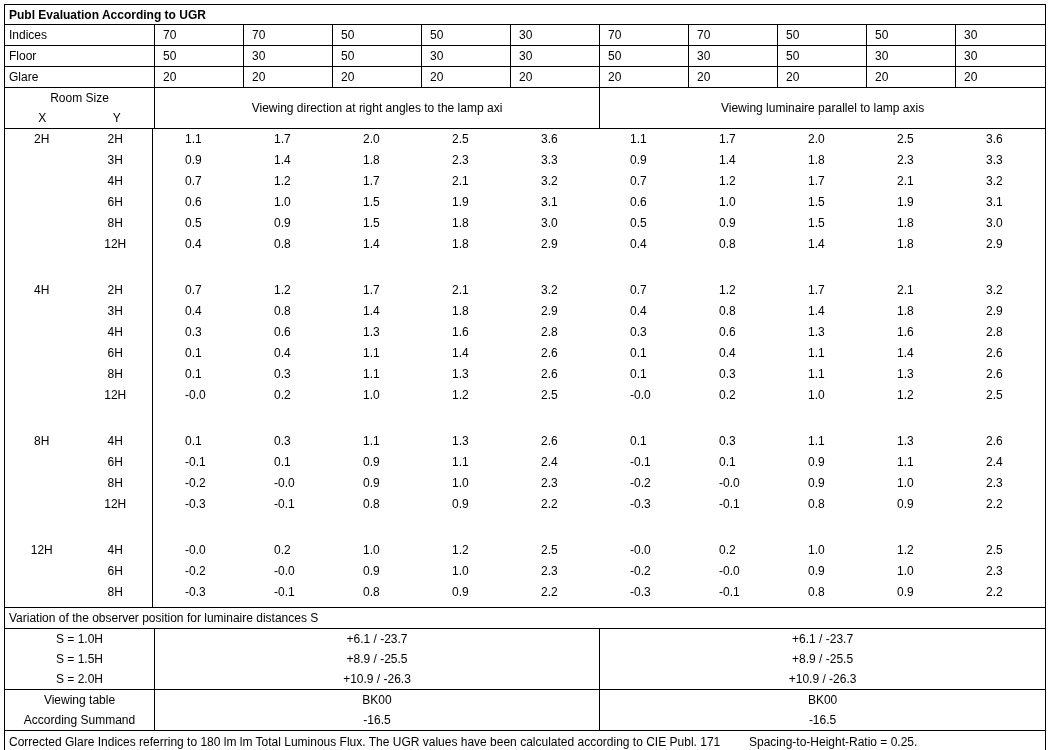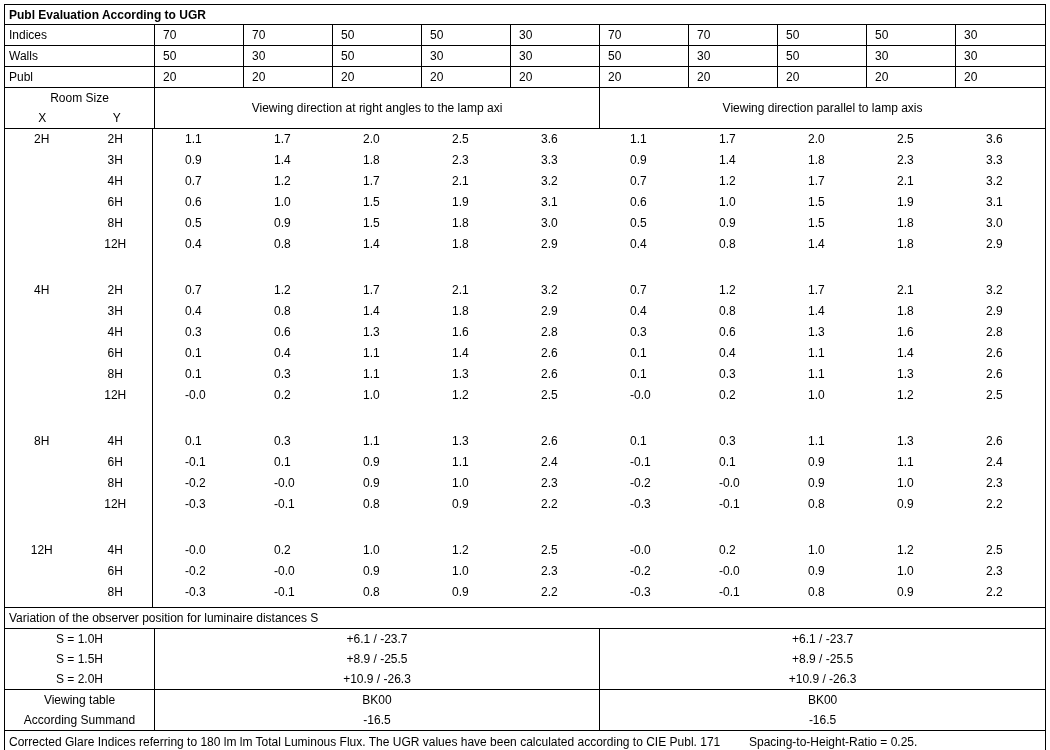--- a/index.html
+++ b/index.html
@@ -91,50 +91,50 @@
         <td class="num">50</td>
         <td class="num">50</td>
         <td class="num">30</td>
         <td class="num">70</td>
         <td class="num">70</td>
         <td class="num">50</td>
         <td class="num">50</td>
         <td class="num">30</td>
       </tr>
       <tr>
-        <td class="lbl">Walls</td>
-        <td class="num">50</td>
-        <td class="num">30</td>
-        <td class="num">50</td>
-        <td class="num">30</td>
-        <td class="num">30</td>
-        <td class="num">50</td>
-        <td class="num">30</td>
-        <td class="num">50</td>
-        <td class="num">30</td>
-        <td class="num">30</td>
-      </tr>
-      <tr>
-        <td class="lbl">Publ</td>
+        <td class="lbl">Floor</td>
+        <td class="num">50</td>
+        <td class="num">30</td>
+        <td class="num">50</td>
+        <td class="num">30</td>
+        <td class="num">30</td>
+        <td class="num">50</td>
+        <td class="num">30</td>
+        <td class="num">50</td>
+        <td class="num">30</td>
+        <td class="num">30</td>
+      </tr>
+      <tr>
+        <td class="lbl">Glare</td>
         <td class="num">20</td>
         <td class="num">20</td>
         <td class="num">20</td>
         <td class="num">20</td>
         <td class="num">20</td>
         <td class="num">20</td>
         <td class="num">20</td>
         <td class="num">20</td>
         <td class="num">20</td>
         <td class="num">20</td>
       </tr>
 
       <tr>
         <td class="hdr-roomsize nobot">Room Size</td>
         <td colspan="5" class="ctr" rowspan="2">Viewing direction at right angles to the lamp axi</td>
-        <td colspan="5" class="ctr" rowspan="2">Viewing direction parallel to lamp axis</td>
+        <td colspan="5" class="ctr" rowspan="2">Viewing luminaire parallel to lamp axis</td>
       </tr>
       <tr>
         <td class="notop xy-head">
           <div style="display:flex;">
             <span style="width:50%;text-align:center;">X</span>
             <span style="width:50%;text-align:center;">Y</span>
           </div>
         </td>
       </tr>
 

